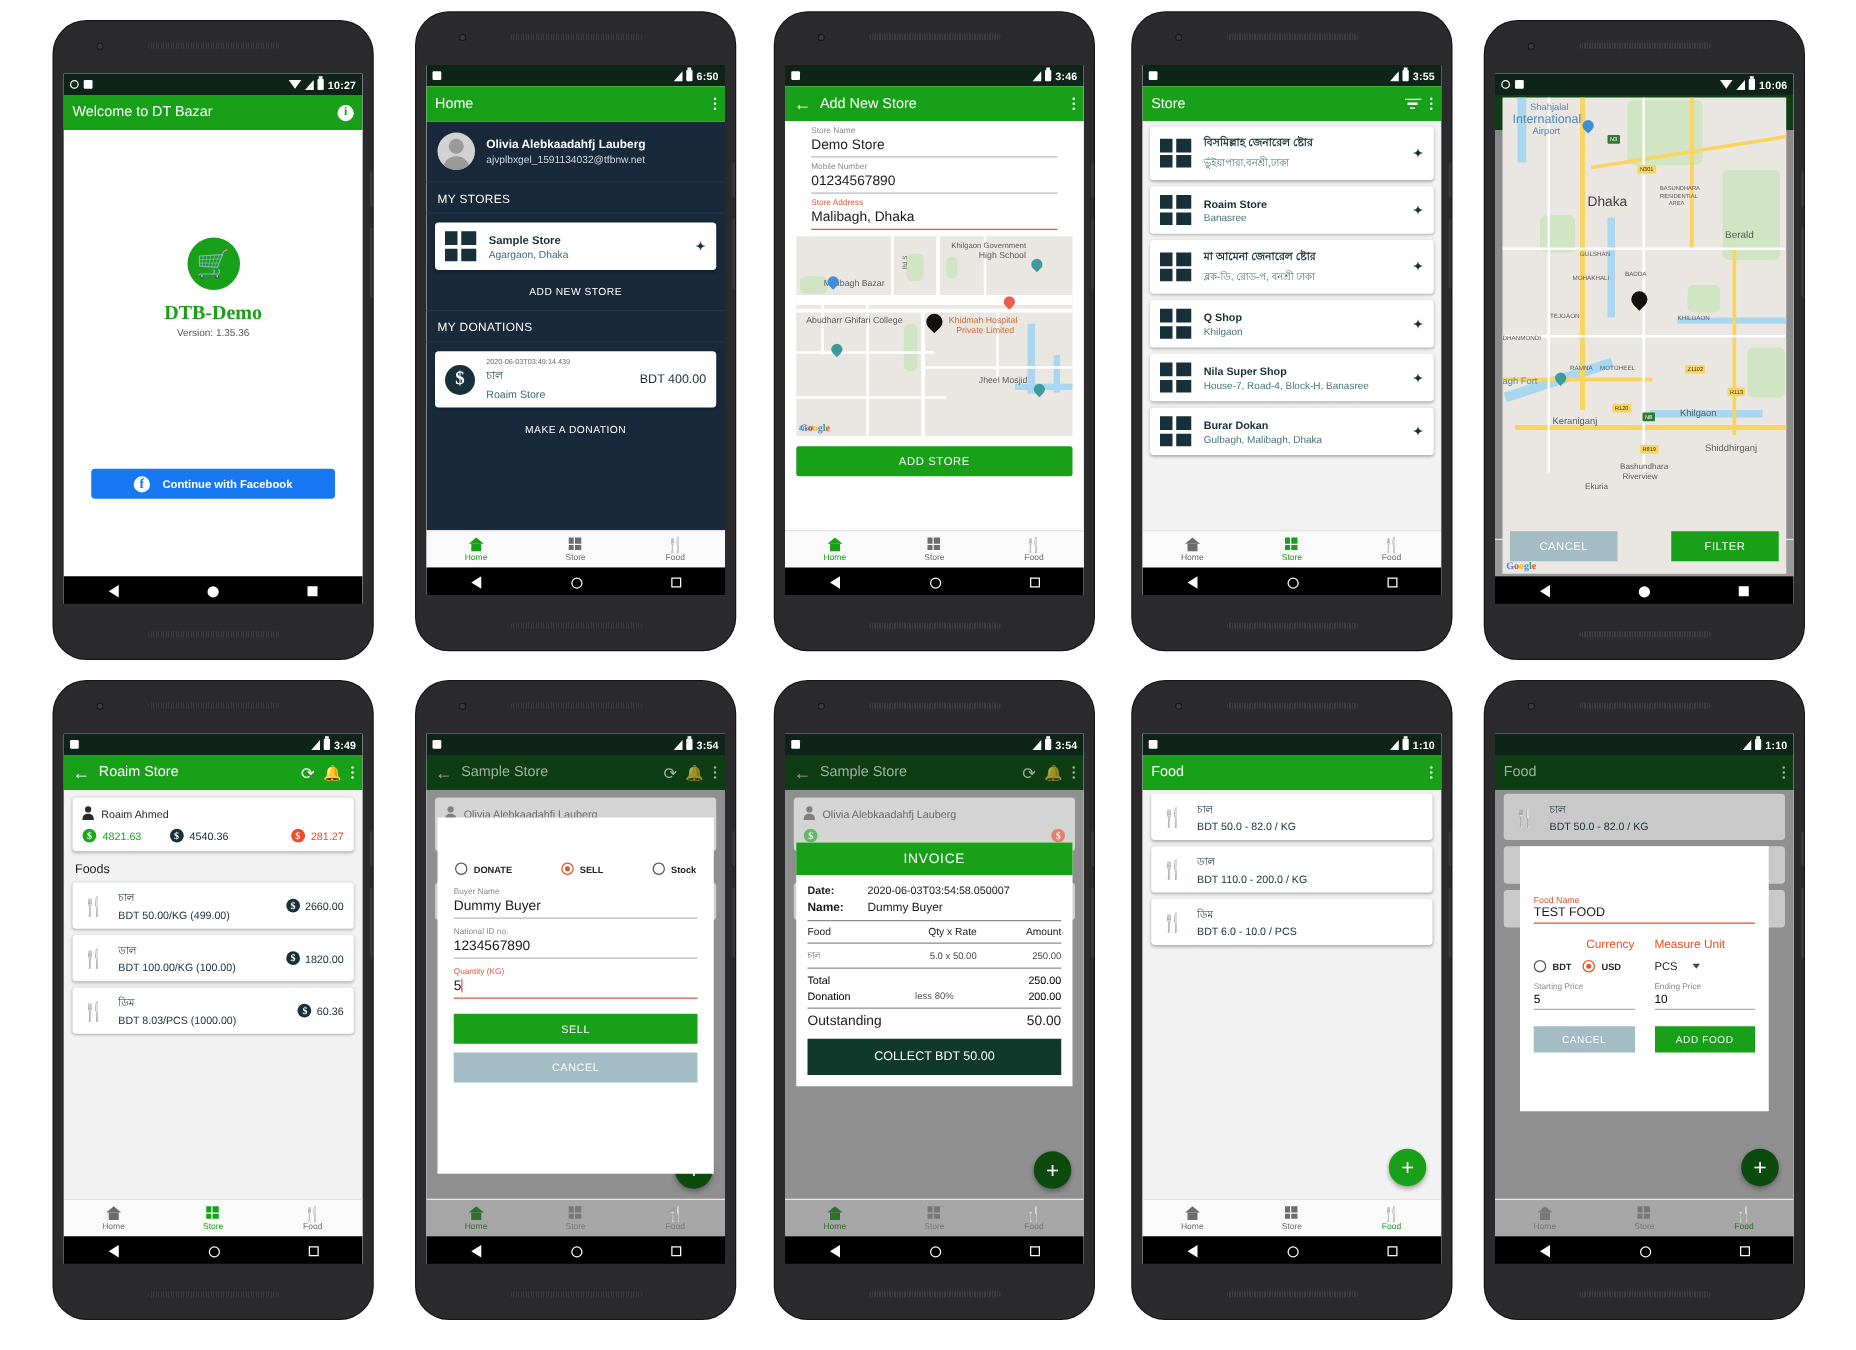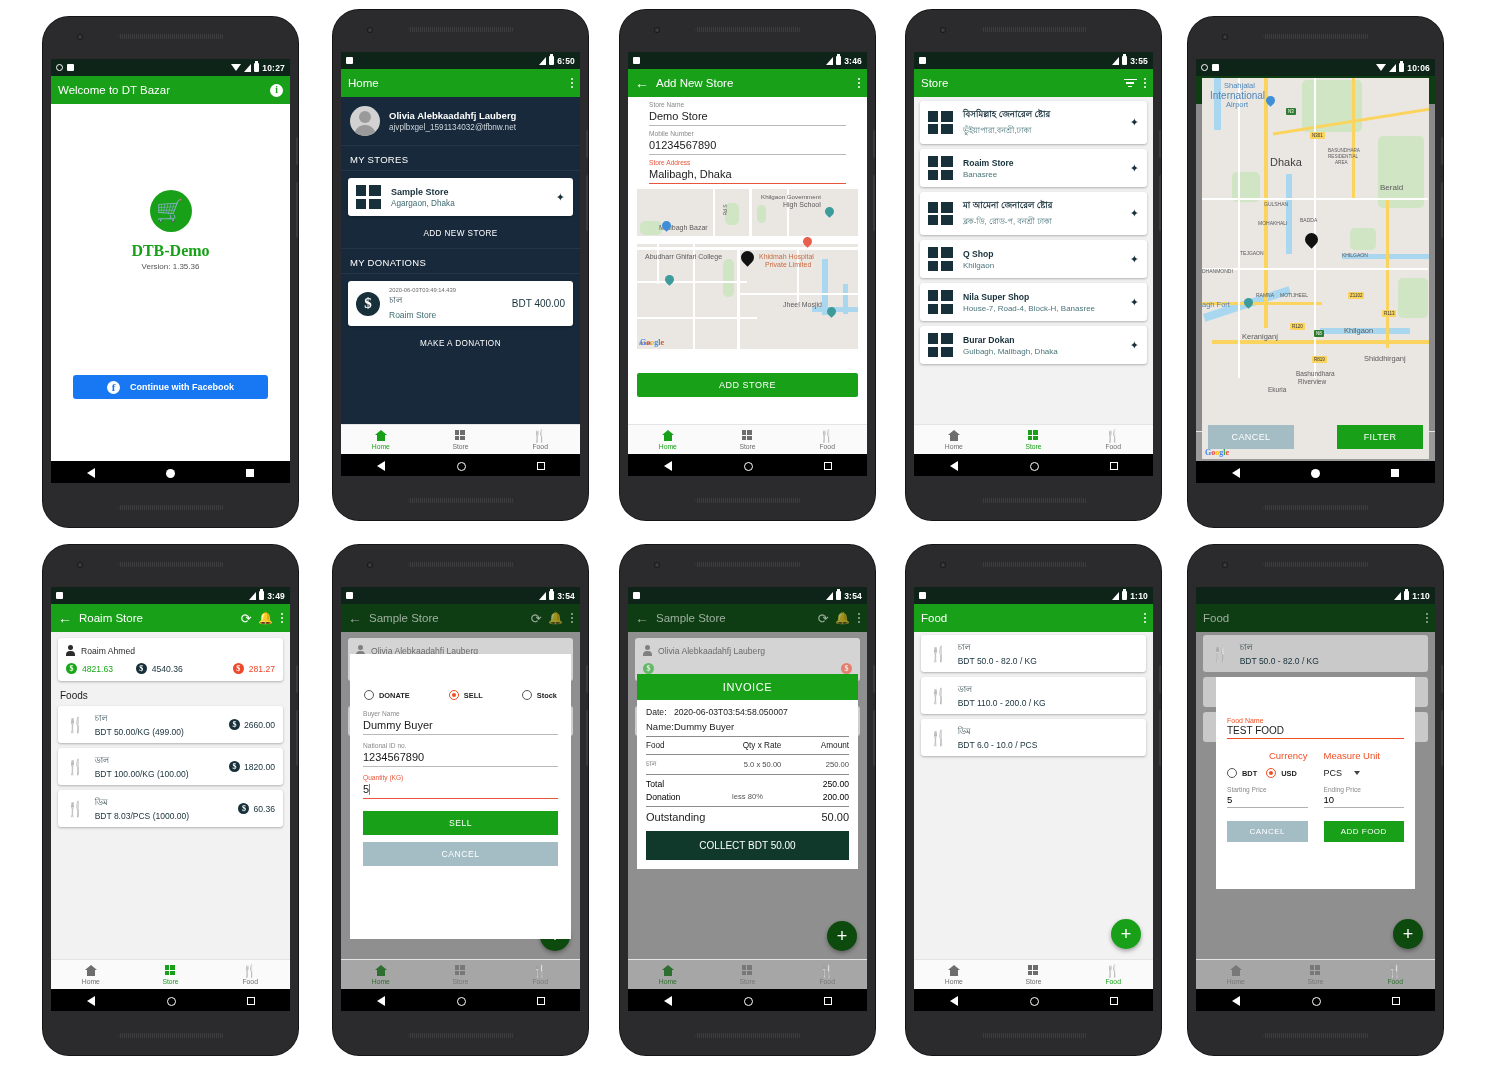--- a/index.html
+++ b/index.html
@@ -184,21 +184,21 @@
   .rc.on { border-color:#f04e23; position:relative; }
   .rc.on:after{content:"";position:absolute;left:2px;top:2px;width:4px;height:4px;border-radius:50%;background:#f04e23;}
   .dbtn { text-align:center; font-size:8.6px; letter-spacing:.5px; padding:7px 0; color:#fff; }
   .dbtn.sell { background:#18a118; }
   .dbtn.cancel { background:#a4bcc4; }
 
   
   .invhead { background:#18a118; color:#fff; text-align:center; font-size:11px; letter-spacing:.6px; padding:7px 0; }
   .invbody { padding:7px 9px 9px; }
   .invline { display:flex; font-size:8.6px; color:#1b1b1b; margin-bottom:4px; }
-  .invline .k { width:28px; font-weight:normal; }
+  .invline .k { width:48px; font-weight:bold; }
   .invhr { height:1px; background:#8c8c8c; margin:4px 0 4px; }
   .invtbl { display:flex; font-size:8.2px; color:#1b1b1b; }
   .invtbl .c1{flex:1;} .invtbl .c2{flex:1;text-align:right;} .invtbl .c3{flex:1;text-align:right;}
   .invtot { display:flex; font-size:8.6px; margin-bottom:3px; }
   .invtot .a{flex:1;} .invtot .b{flex:1;text-align:center;font-size:7.6px;color:#555;} .invtot .c{flex:1;text-align:right;}
   .invout { display:flex; font-size:11px; color:#1b1b1b; }
   .collect { background:#10392c; color:#fff; text-align:center; font-size:10px; padding:9px 0; margin-top:8px; }
 
   
   .fab { position:absolute; right:12px; bottom:40px; width:30px;height:30px;border-radius:50%;
@@ -443,21 +443,21 @@
         <div class="mlabel" style="left:82px;top:18px;font-size:5px;transform:rotate(-90deg);">Rd S</div>
         <div class="mlabel" style="left:2px;top:151px;font-size:5.5px;color:#7b6a52;">arket</div>
         <div class="mpin-b" style="left:25px;top:32px;"></div>
         <div class="mpin-t" style="left:188px;top:18px;"></div>
         <div class="mpin-r" style="left:166px;top:48px;"></div>
         <div class="mpin-t" style="left:28px;top:86px;"></div>
         <div class="mpin-t" style="left:190px;top:118px;"></div>
         <div class="mpin" style="left:104px;top:62px;"></div>
         <div class="glogo"><span class="b">G</span><span class="r">o</span><span class="y">o</span><span class="b">g</span><span class="g">l</span><span class="r">e</span></div>
       </div>
-      <div style="padding:24px 9px 0;">
+      <div style="padding:8px 9px 0;">
             <div class="greenbtn">ADD STORE</div>
           </div>
       <div class="tabbar">
         <div class="tab active">
               <div class="tglyph">
                 <div class="home-g"></div>
               </div>
               <span>Home</span>
             </div>
         <div class="tab">

